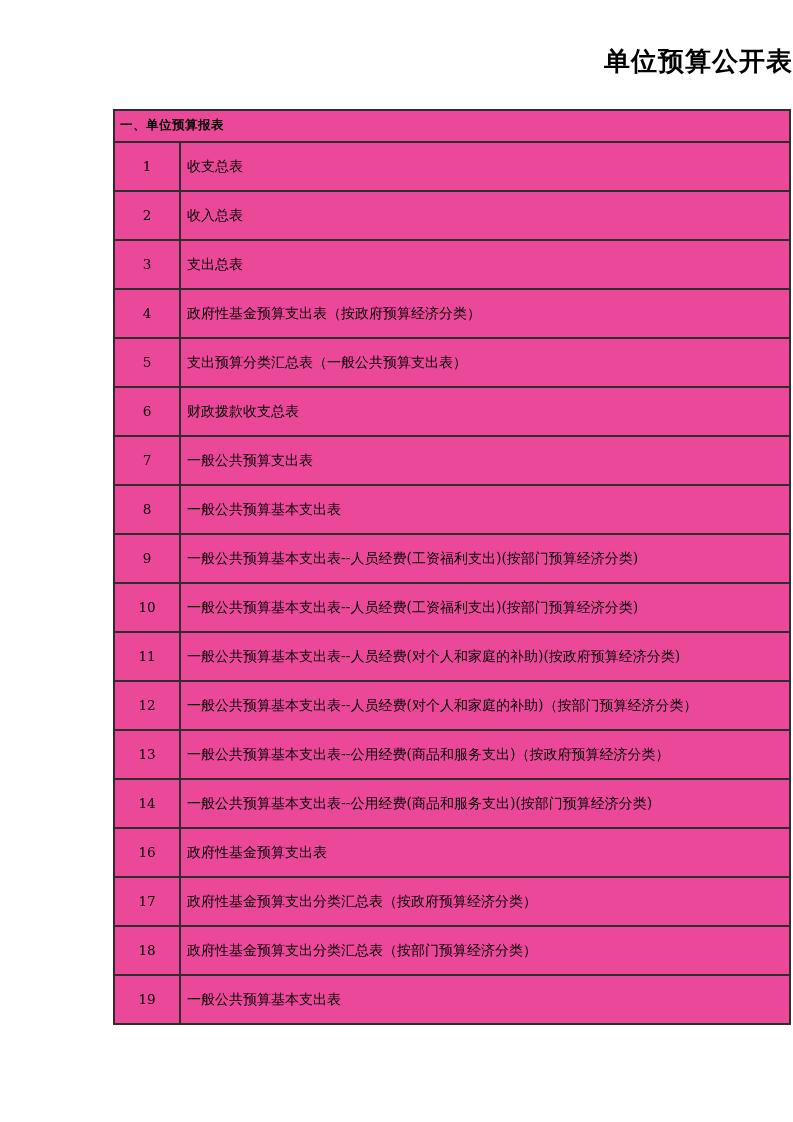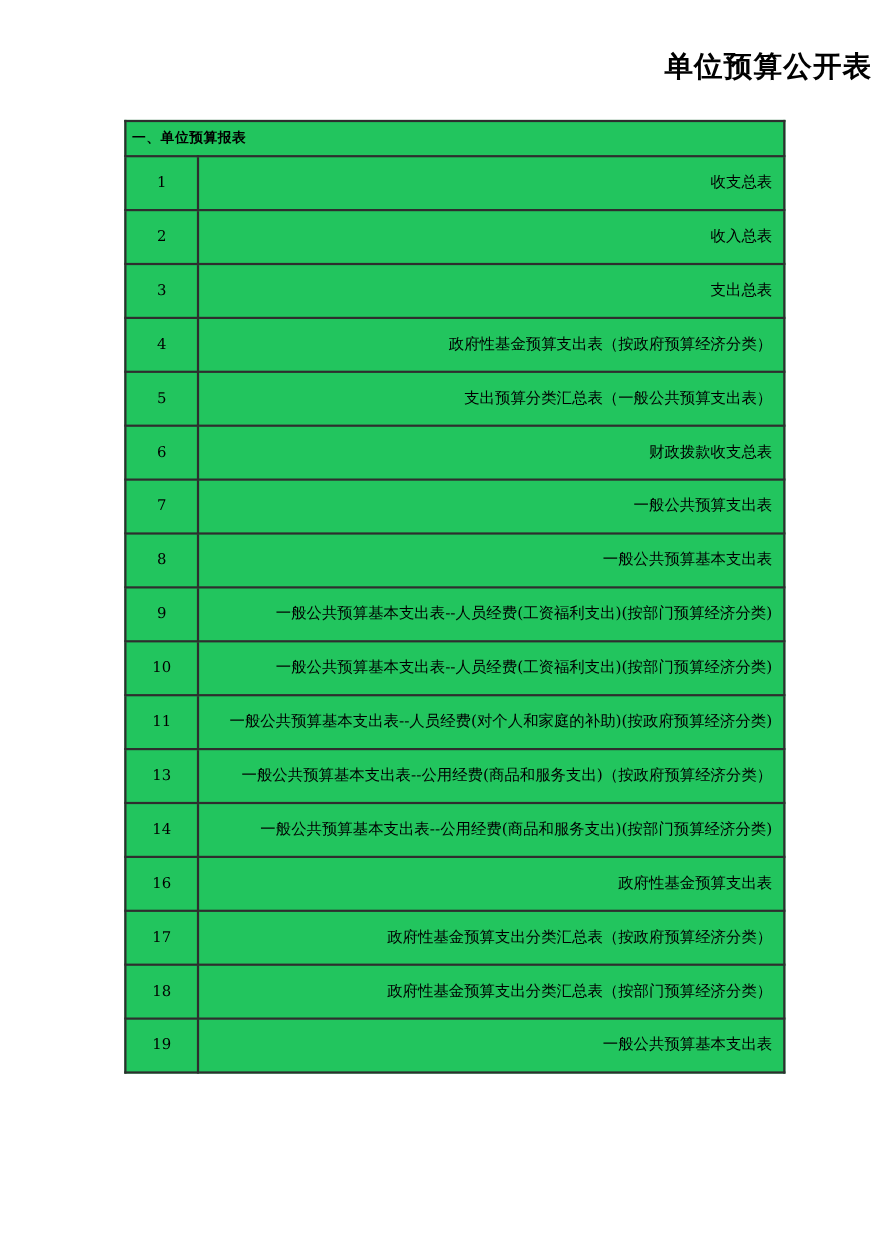--- a/index.html
+++ b/index.html
@@ -22,24 +22,24 @@
     font-size: 26px;
     line-height: 1.25;
     font-weight: bold;
     letter-spacing: 1px;
     color: #000000;
     font-family: "DejaVu Serif", "Liberation Serif", serif;
   }
   table.budget-table {
     border-collapse: collapse;
     table-layout: fixed;
-    width: 601px;
+    width: 678px;
     margin-left: 113px;
     margin-top: 31px;
-    background: #22c55e;
+    background: #ec4899;
   }
   table.budget-table, 
   table.budget-table th, 
   table.budget-table td {
     border: 2px solid #2e2e2e;
   }
   table.budget-table th.section-header {
     height: 30px;
     text-align: left;
     vertical-align: middle;
@@ -53,21 +53,21 @@
     vertical-align: middle;
   }
   table.budget-table td.num {
     width: 66px;
     text-align: center;
     font-size: 13.5px;
     padding: 0;
   }
   table.budget-table td.name {
     font-size: 14px;
-    text-align: right;
+    text-align: left;
     padding: 2px 10px 2px 6px;
     line-height: 1.45;
     word-break: break-all;
   }
 </style>
 </head>
 <body>
 
 <h1 class="doc-title">单位预算公开表</h1>
 
@@ -120,20 +120,24 @@
       </tr>
       <tr>
         <td class="num">10</td>
         <td class="name">一般公共预算基本支出表--人员经费(工资福利支出)(按部门预算经济分类)</td>
       </tr>
       <tr>
         <td class="num">11</td>
         <td class="name">一般公共预算基本支出表--人员经费(对个人和家庭的补助)(按政府预算经济分类)</td>
       </tr>
       <tr>
+        <td class="num">12</td>
+        <td class="name">一般公共预算基本支出表--人员经费(对个人和家庭的补助)（按部门预算经济分类）</td>
+      </tr>
+      <tr>
         <td class="num">13</td>
         <td class="name">一般公共预算基本支出表--公用经费(商品和服务支出)（按政府预算经济分类）</td>
       </tr>
       <tr>
         <td class="num">14</td>
         <td class="name">一般公共预算基本支出表--公用经费(商品和服务支出)(按部门预算经济分类)</td>
       </tr>
       <tr>
         <td class="num">16</td>
         <td class="name">政府性基金预算支出表</td>

